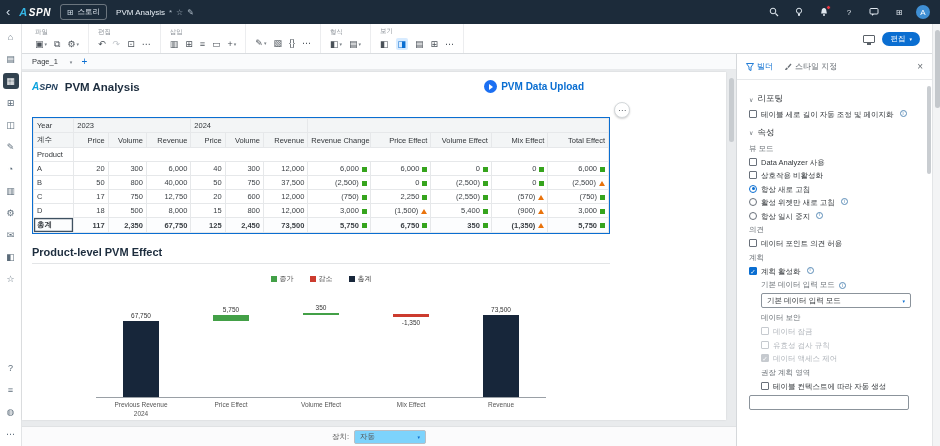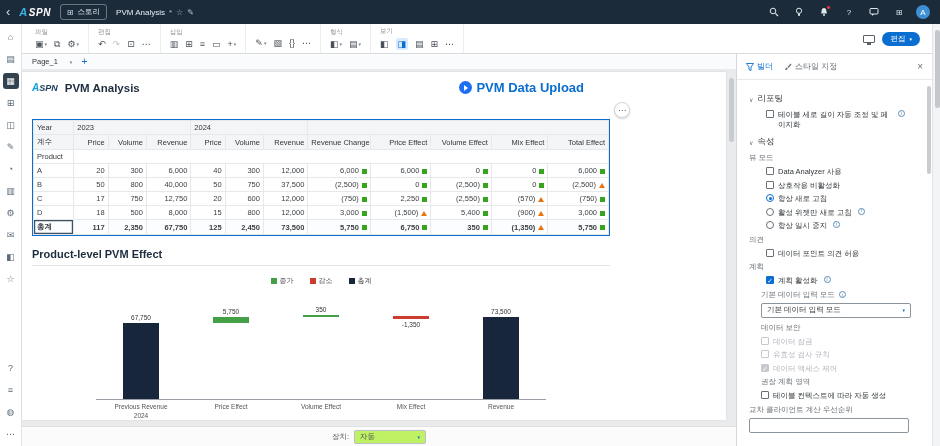--- a/index.html
+++ b/index.html
@@ -58,21 +58,21 @@
   .canvasscroll{position:absolute;right:2px;top:8px;width:5px;height:64px;border-radius:3px;background:#c8ccd0;cursor:pointer}
   .widgetmenu{position:absolute;left:592px;top:32px;width:16px;height:16px;border-radius:50%;background:#fff;border:1px solid #d4d8db;box-shadow:0 1px 2px rgba(0,0,0,.18);display:flex;align-items:center;justify-content:center;color:#4a5158;font-size:8px;cursor:pointer}
 
   .phead{display:flex;align-items:center;width:578px}
   .plogo{font-weight:bold;font-style:italic;font-size:9px;color:#24415e;display:flex;align-items:center}
   .plogo .la{color:#0aa1dd;font-size:10px}
   .ptitle{margin-left:7px;font-size:11.5px;font-weight:bold;color:#1d2d3e}
   .upload{margin-left:auto;margin-right:26px;display:flex;align-items:center;gap:4px;cursor:pointer}
   .play{width:13px;height:13px;border-radius:50%;background:#1b6ff2;position:relative;flex:none}
   .play::after{content:"";position:absolute;left:5px;top:3.5px;border-left:4px solid #fff;border-top:3px solid transparent;border-bottom:3px solid transparent}
-  .uploadtxt{color:#0a6ed1;font-size:13px;font-weight:bold}
+  .uploadtxt{color:#0a6ed1;font-size:10px;font-weight:bold}
 
   
   .twidget{width:578px;margin-top:24px;border:1px solid #0a6ed1;background:#fff}
   table{border-collapse:collapse;table-layout:fixed;width:576px;font-size:7.5px}
   td{border:1px solid #e6e8ea;padding:2px 3px;height:14px;color:#3a3f44;overflow:hidden;white-space:nowrap;cursor:default}
   .hrow td{background:#f3f5f6;color:#32363a}
   .num{text-align:right}
   .rowhead{text-align:left}
   .prodrow td{color:#32363a}
   tr.total td{font-weight:bold;border-top:1px solid #b4b8bc;background:#fcfdfe}
@@ -92,34 +92,34 @@
   .k-total{background:#17263a}
   .k-inc{background:#43a047}
   .k-dec{background:#cc3b2e}
   .blabel{position:absolute;width:90px;text-align:center;font-size:6.5px;color:#333}
   .xlabels{width:450px;margin-left:64px;display:flex;font-size:6.5px;color:#555;margin-top:3px}
   .xl{width:90px;text-align:center;overflow:hidden;white-space:nowrap}
   .xsub{width:450px;margin-left:64px;display:flex;font-size:6.5px;color:#555;margin-top:2px}
 
   
   .devbar{height:20px;background:#fbfbfc;border-top:1px solid #e0e2e4;display:flex;align-items:center;justify-content:center;gap:5px;font-size:7.5px;color:#555}
-  .devsel{border:1px solid #b9bfc6;border-radius:2px;background:#bef264;height:14px;display:flex;align-items:center;gap:21px;padding:0 5px;cursor:pointer;min-width:72px;justify-content:space-between}
+  .devsel{border:1px solid #b9bfc6;border-radius:2px;background:#7dd3fc;height:14px;display:flex;align-items:center;gap:21px;padding:0 5px;cursor:pointer;min-width:72px;justify-content:space-between}
   .devsel .crt{font-size:5px;color:#0a6ed1}
 
   
   .panel{width:196px;background:#fff;border-left:1px solid #d5d8db;display:flex;flex-direction:column;position:relative}
   .pheader{height:26px;display:flex;align-items:center;gap:11px;padding:0 9px;border-bottom:1px solid #e6e8ea}
   .ptab{display:flex;align-items:center;gap:3px;font-size:8px;color:#6a7076;cursor:pointer}
   .ptab.active{color:#0a6ed1}
   .pclose{margin-left:auto;font-size:10px;color:#6a7076;cursor:pointer;line-height:9px}
   .pbody{flex:1;padding:6px 10px 6px 12px;overflow:hidden}
   .sechead{display:flex;align-items:center;gap:4px;font-size:8.5px;color:#2b2f33;margin:7px 0 5px;cursor:pointer}
   .sechead .chev{font-size:6px;color:#6a7076}
   .sublabel{font-size:7.5px;color:#6a7076;margin:4px 0 3px}
-  .ckrow{display:flex;align-items:flex-start;gap:4px;font-size:7.5px;color:#32363a;margin:4px 17px;line-height:9.5px;cursor:pointer}
+  .ckrow{display:flex;align-items:flex-start;gap:4px;font-size:7.5px;color:#32363a;margin:4px 0;line-height:9.5px;cursor:pointer}
   .cbox{width:8px;height:8px;border:1px solid #69707a;border-radius:1px;background:#fff;flex:none;font-size:6.5px;line-height:7px;text-align:center;color:#fff}
   .cbox.checked{background:#0a6ed1;border-color:#0a6ed1}
   .radio{width:8px;height:8px;border:1px solid #69707a;border-radius:50%;flex:none;position:relative;background:#fff}
   .radio.sel{border-color:#0a6ed1}
   .radio.sel::after{content:"";position:absolute;inset:1.5px;border-radius:50%;background:#0a6ed1}
   .dis{color:#b0b5bb}
   .cbox.dis{border-color:#c6cacf;color:#fff}
   .cbox.dis.checked{background:#c6cacf;border-color:#c6cacf}
   .info{width:7px;height:7px;border:1px solid #5b8db8;border-radius:50%;color:#5b8db8;font-size:5px;display:inline-flex;align-items:center;justify-content:center;flex:none;margin-left:2px}
   .dd{border:1px solid #8b939b;border-radius:2px;height:15px;display:flex;align-items:center;justify-content:space-between;padding:0 5px;font-size:7.5px;color:#32363a;background:#fff;cursor:pointer}
@@ -561,21 +561,20 @@
             <span class="cbox dis checked">✓</span>
             <span>데이터 액세스 제어</span>
           </div>
 
           <div class="sublabel ind1">권장 계획 영역</div>
           <div class="ckrow ind1">
             <span class="cbox"></span>
             <span>테이블 컨텍스트에 따라 자동 생성</span>
           </div>
 
-          <div class="sublabel">교차 클라이언트 계산 우선순위</div>
           <div class="dd w160"></div>
         </div>
         <span class="pscroll"></span>
       </div>
     </div>
   </div>
 
   <div class="winscroll">
     <span class="winthumb"></span>
   </div>

